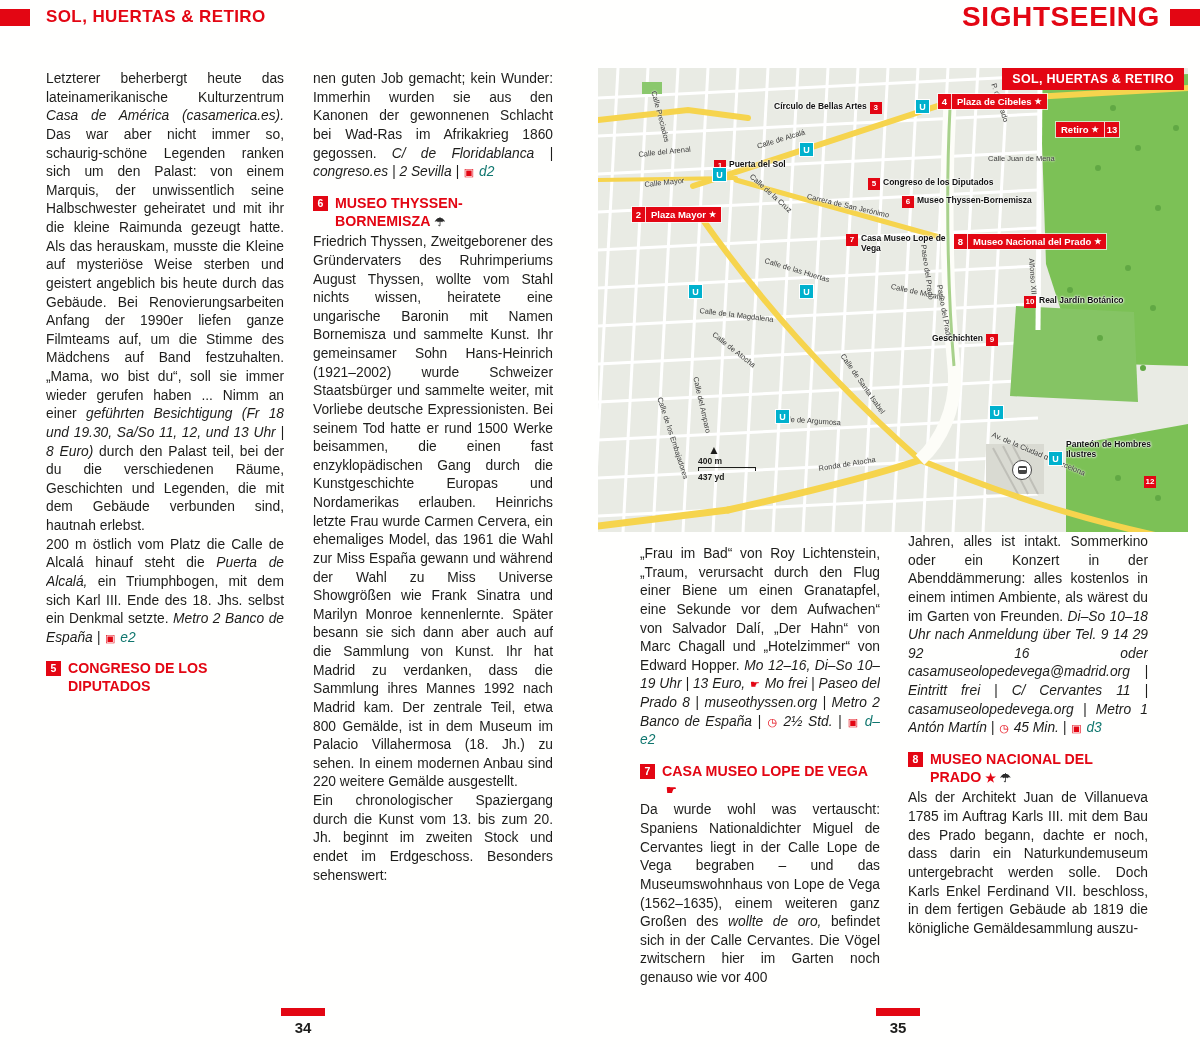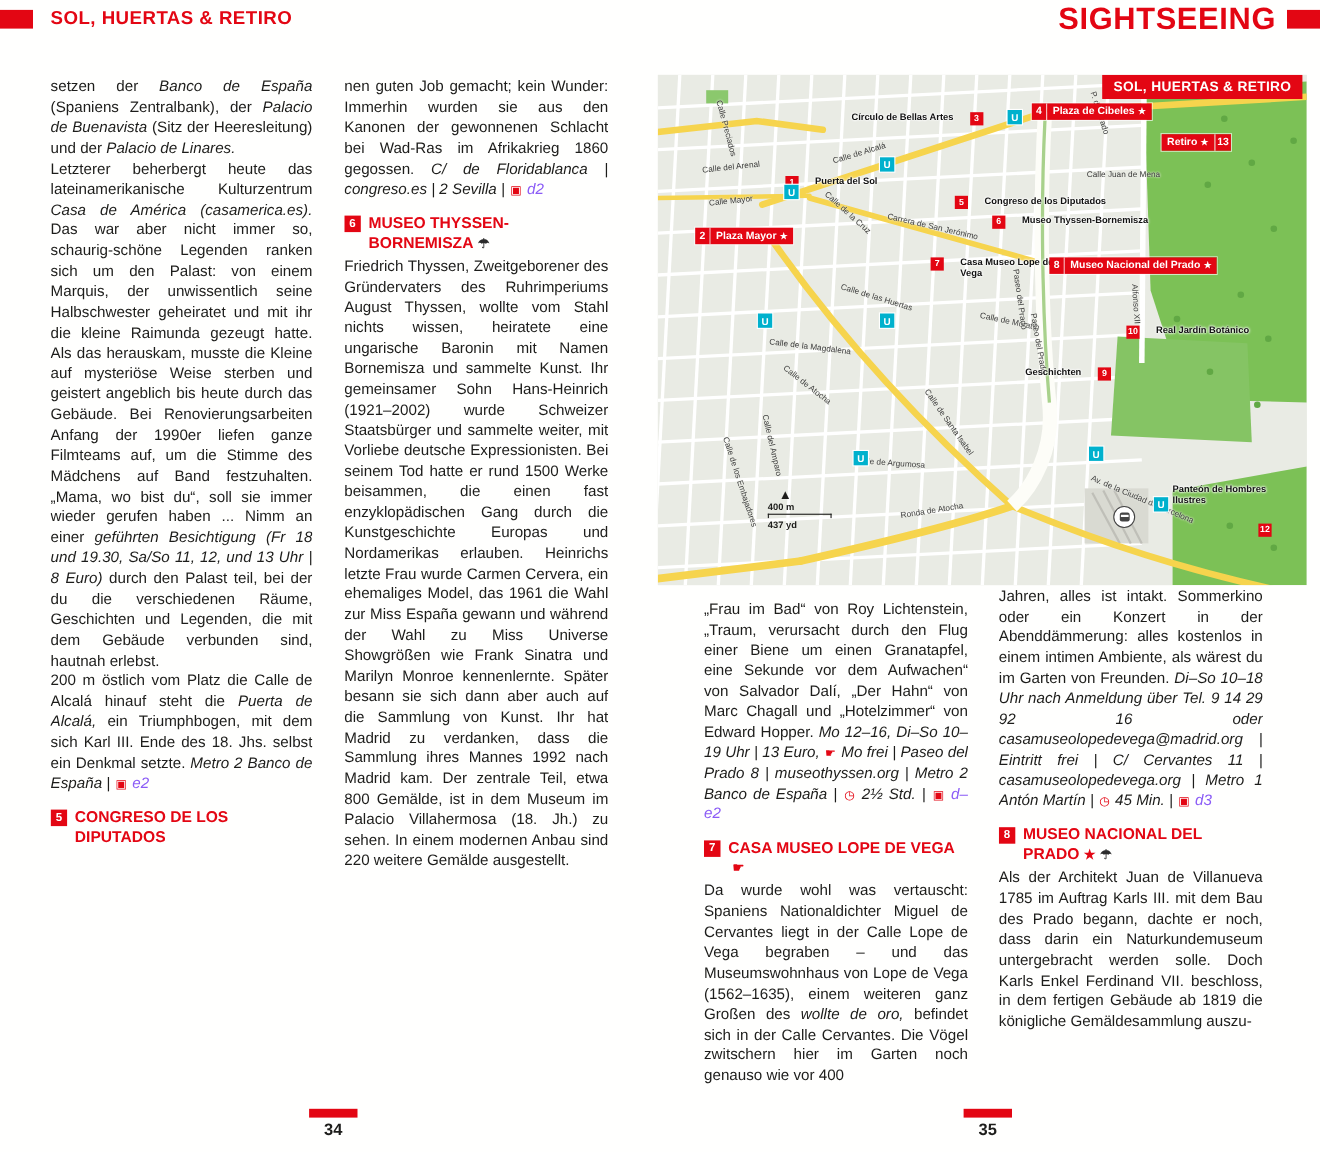--- a/index.html
+++ b/index.html
@@ -1,18 +1,18 @@
 <!DOCTYPE html>
 <html lang="de"><head>
 <meta charset="utf-8">
 <style>
   *{margin:0;padding:0;box-sizing:border-box}
   html,body{width:1200px;height:1047px}
   body{position:relative;background:#fffffe;font-family:"Liberation Sans",sans-serif;color:#1d1d1b;overflow:hidden}
-  .red{color:#8b5cf6}
+  .red{color:#0f766e}
   .it{font-style:italic}
 
   
   .hdr-bar{position:absolute;top:9px;width:30px;height:17px;background:#e30613}
   #hdr-bar-left{left:0}
   #hdr-bar-right{right:0}
   #hdr-title-left{position:absolute;left:46px;top:7px;font-size:17px;font-weight:bold;color:#e30613;letter-spacing:.4px}
   #hdr-title-right{position:absolute;right:40px;top:1px;font-size:28px;font-weight:bold;color:#e30613;letter-spacing:.6px}
 
   
@@ -31,21 +31,21 @@
   
   #map{position:absolute;left:598px;top:68px;width:590px;height:464px;background:#e9ebe4;overflow:hidden}
   #map svg{position:absolute;left:0;top:0}
   .map-title{position:absolute;top:0;right:4px;background:#e30613;color:#fff;font-weight:bold;font-size:12.5px;padding:4px 10px;letter-spacing:.3px;z-index:6}
   .map-red-poi{position:absolute;display:flex;align-items:stretch;height:15px;font-size:9.5px;font-weight:bold;color:#fff;white-space:nowrap;box-shadow:0 0 0 1px rgba(255,255,255,.65);z-index:5}
   .map-red-poi .n{background:#e30613;display:flex;align-items:center;justify-content:center;min-width:14px;padding:0 2px}
   .map-red-poi .n.first{border-right:1px solid rgba(255,255,255,.8)}
   .map-red-poi .n.last{border-left:1px solid rgba(255,255,255,.8)}
   .map-red-poi .lb{background:#e30613;display:flex;align-items:center;padding:0 5px;gap:3px}
   .map-red-poi .star{font-size:8px}
-  .map-poi{position:absolute;display:flex;gap:15px;font-size:8.5px;font-weight:bold;color:#111;line-height:1.15;z-index:4;align-items:flex-start}
+  .map-poi{position:absolute;display:flex;gap:3px;font-size:8.5px;font-weight:bold;color:#111;line-height:1.15;z-index:4;align-items:flex-start}
   .map-poi .n{flex:none;width:12px;height:12px;background:#e30613;color:#fff;font-size:8px;display:flex;align-items:center;justify-content:center}
   .map-poi .lb{text-shadow:0 0 2px #fff,0 0 2px #fff,0 0 3px #fff;white-space:nowrap}
   .map-poi .lb.wrap{white-space:normal}
   .map-street{position:absolute;font-size:7.5px;color:#3c3c3c;white-space:nowrap;transform-origin:0 0;z-index:3;text-shadow:0 0 2px #eceee6,0 0 2px #eceee6}
   .map-metro{position:absolute;width:13px;height:13px;background:#00b1cd;color:#fff;font-weight:bold;font-size:9px;display:flex;align-items:center;justify-content:center;box-shadow:0 0 0 1px #fff;z-index:4}
   .map-scale{position:absolute;left:100px;top:376px;font-size:8.5px;color:#1d1d1b;z-index:4;font-weight:bold}
   .north-arrow{font-size:12px;line-height:1;margin-left:10px;color:#1d1d1b}
   .scale-line{width:58px;border-top:1.5px solid #1d1d1b;border-left:1.5px solid #1d1d1b;border-right:1.5px solid #1d1d1b;height:4px;margin:1px 0}
   .station-icon{position:absolute;left:414px;top:392px;width:20px;height:20px;border-radius:50%;background:#fff;border:1.5px solid #444;display:flex;align-items:center;justify-content:center;z-index:4}
   .train{width:9px;height:8px;background:#444;border-radius:2px;position:relative}
@@ -61,29 +61,29 @@
 </style>
 </head>
 <body>
 
 <div class="hdr-bar" id="hdr-bar-left"></div>
 <div id="hdr-title-left">SOL, HUERTAS &amp; RETIRO</div>
 <div id="hdr-title-right">SIGHTSEEING</div>
 <div class="hdr-bar" id="hdr-bar-right"></div>
 
 <div class="col" id="col-left1">
-    <p class="para"><span>setzen der </span><span class="it">Banco de España</span><span> (Spaniens Zentralbank), der </span><span class="it">Palacio de Buenavista</span><span> (Sitz der Heeresleitung) und der </span><span class="it">Palacio de Linares.</span></p>
     <p class="para"><span>Letzterer beherbergt heute das lateinamerikanische Kulturzentrum </span><span class="it">Casa de América (casamerica.es).</span><span> Das war aber nicht immer so, schaurig-schöne Legenden ranken sich um den Palast: von einem Marquis, der unwissentlich seine Halbschwester geheiratet und mit ihr die kleine Raimunda gezeugt hatte. Als das herauskam, musste die Kleine auf mysteriöse Weise sterben und geistert angeblich bis heute durch das Gebäude. Bei Renovierungsarbeiten Anfang der 1990er liefen ganze Filmteams auf, um die Stimme des Mädchens auf Band festzuhalten. „Mama, wo bist du“, soll sie immer wieder gerufen haben ... Nimm an einer </span><span class="it">geführten Besichtigung (Fr 18 und 19.30, Sa/So 11, 12, und 13 Uhr | 8 Euro)</span><span> durch den Palast teil, bei der du die verschiedenen Räume, Geschichten und Legenden, die mit dem Gebäude verbunden sind, hautnah erlebst.</span></p>
     <p class="para"><span>200 m östlich vom Platz die Calle de Alcalá hinauf steht die </span><span class="it">Puerta de Alcalá,</span><span> ein Triumphbogen, mit dem sich Karl III. Ende des 18. Jhs. selbst ein Denkmal setzte. </span><span class="it">Metro 2 Banco de España | </span><span class="inline-icon">▣</span><span class="it red"> e2</span></p>
     <div class="entry-heading"><span class="h-num">5</span><span>CONGRESO DE LOS DIPUTADOS</span></div>
   </div>
 <div class="col" id="col-left2">
     <p class="para"><span>nen guten Job gemacht; kein Wunder: Immerhin wurden sie aus den Kanonen der gewonnenen Schlacht bei Wad-Ras im Afrikakrieg 1860 gegossen. </span><span class="it">C/ de Floridablanca | congreso.es | 2 Sevilla | </span><span class="inline-icon">▣</span><span class="it red"> d2</span></p>
     <div class="entry-heading"><span class="h-num">6</span><span>MUSEO THYSSEN-BORNEMISZA</span><span class="h-icon ic-umbrella-icon">☂</span></div>
     <p class="para"><span>Friedrich Thyssen, Zweitgeborener des Gründervaters des Ruhrimperiums August Thyssen, wollte vom Stahl nichts wissen, heiratete eine ungarische Baronin mit Namen Bornemisza und sammelte Kunst. Ihr gemeinsamer Sohn Hans-Heinrich (1921–2002) wurde Schweizer Staatsbürger und sammelte weiter, mit Vorliebe deutsche Expressionisten. Bei seinem Tod hatte er rund 1500 Werke beisammen, die einen fast enzyklopädischen Gang durch die Kunstgeschichte Europas und Nordamerikas erlauben. Heinrichs letzte Frau wurde Carmen Cervera, ein ehemaliges Model, das 1961 die Wahl zur Miss España gewann und während der Wahl zu Miss Universe Showgrößen wie Frank Sinatra und Marilyn Monroe kennenlernte. Später besann sie sich dann aber auch auf die Sammlung von Kunst. Ihr hat Madrid zu verdanken, dass die Sammlung ihres Mannes 1992 nach Madrid kam. Der zentrale Teil, etwa 800 Gemälde, ist in dem Museum im Palacio Villahermosa (18. Jh.) zu sehen. In einem modernen Anbau sind 220 weitere Gemälde ausgestellt.</span></p>
+    <p class="para"><span>Ein chronologischer Spaziergang durch die Kunst vom 13. bis zum 20. Jh. beginnt im zweiten Stock und endet im Erdgeschoss. Besonders sehenswert:</span></p>
   </div>
 <div class="col" id="col-right1">
     <p class="para"><span>„Frau im Bad“ von Roy Lichtenstein, „Traum, verursacht durch den Flug einer Biene um einen Granatapfel, eine Sekunde vor dem Aufwachen“ von Salvador Dalí, „Der Hahn“ von Marc Chagall und „Hotelzimmer“ von Edward Hopper. </span><span class="it">Mo 12–16, Di–So 10–19 Uhr | 13 Euro, </span><span class="inline-icon">☛</span><span class="it"> Mo frei | Paseo del Prado 8 | museothyssen.org | Metro 2 Banco de España | </span><span class="inline-icon">◷</span><span class="it"> 2½ Std. | </span><span class="inline-icon">▣</span><span class="it red"> d–e2</span></p>
     <div class="entry-heading"><span class="h-num">7</span><span>CASA MUSEO LOPE DE VEGA</span><span class="h-icon ic-tip-icon">☛</span></div>
     <p class="para"><span>Da wurde wohl was vertauscht: Spaniens Nationaldichter Miguel de Cervantes liegt in der Calle Lope de Vega begraben – und das Museumswohnhaus von Lope de Vega (1562–1635), einem weiteren ganz Großen des </span><span class="it">wollte de oro,</span><span> befindet sich in der Calle Cervantes. Die Vögel zwitschern hier im Garten noch genauso wie vor 400</span></p>
   </div>
 <div class="col" id="col-right2">
     <p class="para"><span>Jahren, alles ist intakt. Sommerkino oder ein Konzert in der Abenddämmerung: alles kostenlos in einem intimen Ambiente, als wärest du im Garten von Freunden. </span><span class="it">Di–So 10–18 Uhr nach Anmeldung über Tel. 9 14 29 92 16 oder casamuseolopedevega@madrid.org | Eintritt frei | C/ Cervantes 11 | casamuseolopedevega.org | Metro 1 Antón Martín | </span><span class="inline-icon">◷</span><span class="it"> 45 Min. | </span><span class="inline-icon">▣</span><span class="it red"> d3</span></p>
     <div class="entry-heading"><span class="h-num">8</span><span>MUSEO NACIONAL DEL PRADO</span><span class="h-icon ic-star-icon">★</span><span class="h-icon ic-umbrella-icon">☂</span></div>
     <p class="para"><span>Als der Architekt Juan de Villanueva 1785 im Auftrag Karls III. mit dem Bau des Prado begann, dachte er noch, dass darin ein Naturkundemuseum untergebracht werden solle. Doch Karls Enkel Ferdinand VII. beschloss, in dem fertigen Gebäude ab 1819 die königliche Gemäldesammlung auszu-</span></p>

